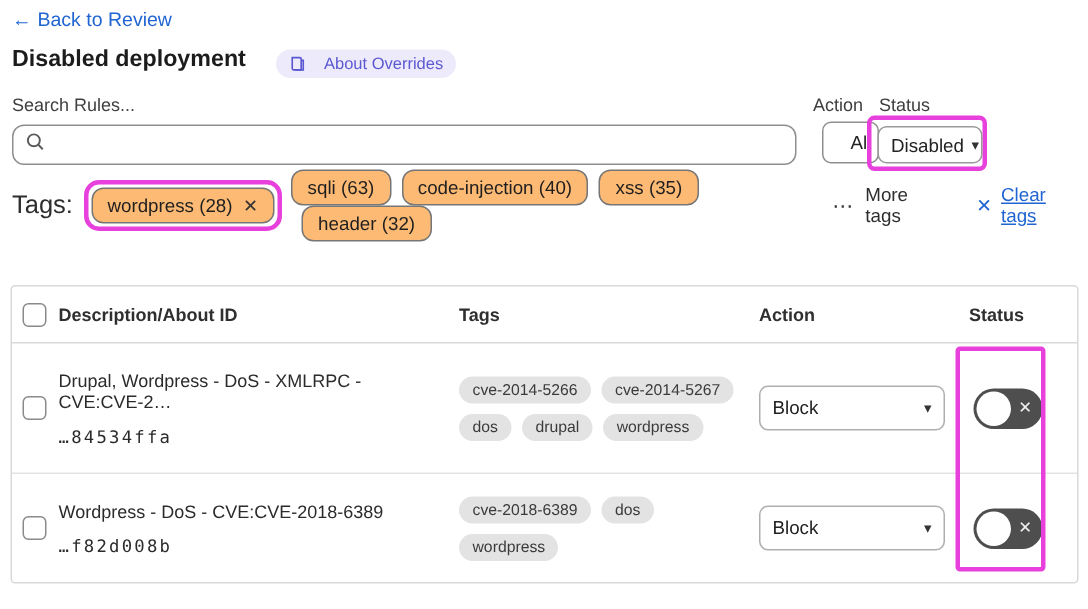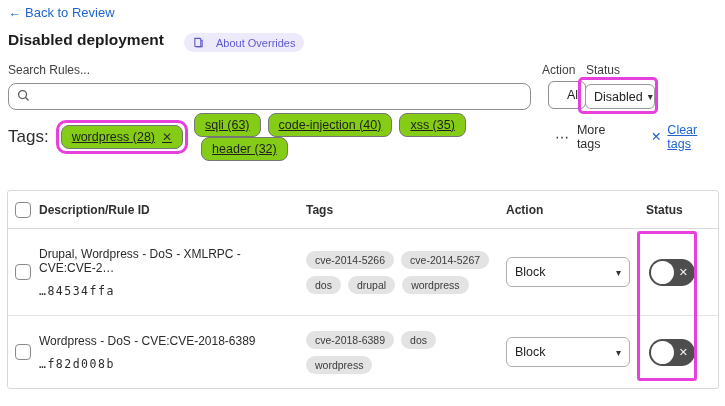--- a/index.html
+++ b/index.html
@@ -33,22 +33,22 @@
   .sel-action { position: absolute; left: 548px; top: 81px; width: 38px; height: 28px; padding: 0 18px; }
   .hl-status-filter { position: absolute; left: 578px; top: 77px; width: 80px; height: 37px; border: 3px solid var(--highlight); border-radius: 5px; }
   .sel-status { position: absolute; left: 4px; top: 4px; width: 70px; height: 25px; border-color: #9a9a9a; }
 
   .search-btn { position: absolute; left: 662px; top: 82px; width: 57px; height: 28px; background: var(--primary); color: #fff;
     border: none; border-radius: 5px; font-size: 12.5px; font-family: "Liberation Sans", sans-serif; cursor: pointer; }
 
   
   .tags-bar { position: absolute; left: 8px; top: 120px; width: 712px; height: 33px; display: flex; align-items: center; }
   .tags-label { font-size: 17px; color: #2e2e2e; margin-right: 7px; }
-  .pill { background: #84cc16; border: 1px solid #767676; border-radius: 8px; height: 24px; display: inline-flex; align-items: center;
-    padding: 0 10px; font-size: 12.5px; color: #1f1f1f; cursor: pointer; white-space: nowrap; text-decoration: underline; }
+  .pill { background: #fdba74; border: 1px solid #767676; border-radius: 8px; height: 24px; display: inline-flex; align-items: center;
+    padding: 0 10px; font-size: 12.5px; color: #1f1f1f; cursor: pointer; white-space: nowrap; }
   .hl-selected-tag { border: 3px solid var(--highlight); border-radius: 10px; padding: 2px; margin-right: 6px; display: inline-flex; }
   .pill .remove-x { margin-left: 7px; font-size: 12px; color: #333; }
   .pill + .pill { margin-left: 7px; }
   .more-tags { margin-left: 17px; display: inline-flex; align-items: center; gap: 7px; font-size: 12.5px; color: #2e2e2e; cursor: pointer; }
   .more-tags .dots { font-size: 14px; letter-spacing: 1px; color: #333; }
   .clear-tags { margin-left: 23px; display: inline-flex; align-items: center; gap: 6px; font-size: 12.5px; color: var(--link); cursor: pointer; }
   .clear-tags .label { text-decoration: underline; }
 
   
   .rules-table { position: absolute; left: 7px; top: 190px; width: 712px; border: 1px solid #d9d9d9; border-radius: 3px; background: #fff; }
@@ -141,21 +141,21 @@
       <span>✕</span>
       <span class="label">Clear tags</span>
     </span>
   </div>
 
   <div class="rules-table">
     <div class="trow thead">
       <div class="cell c-check">
           <span class="checkbox"></span>
         </div>
-      <div class="cell">Description/Rule ID</div>
+      <div class="cell">Description/About ID</div>
       <div class="cell">Tags</div>
       <div class="cell">Action</div>
       <div class="cell">Status</div>
     </div>
     <div class="tbody" id="tbody">
   <div class="trow row1">
     <div class="cell c-check">
             <span class="checkbox"></span>
           </div>
     <div class="cell c-desc">

